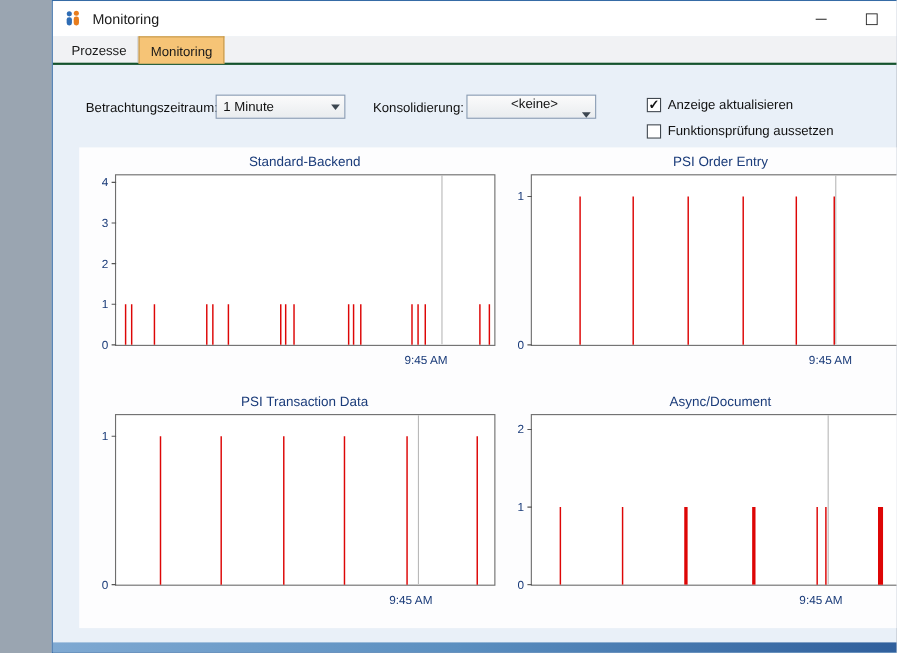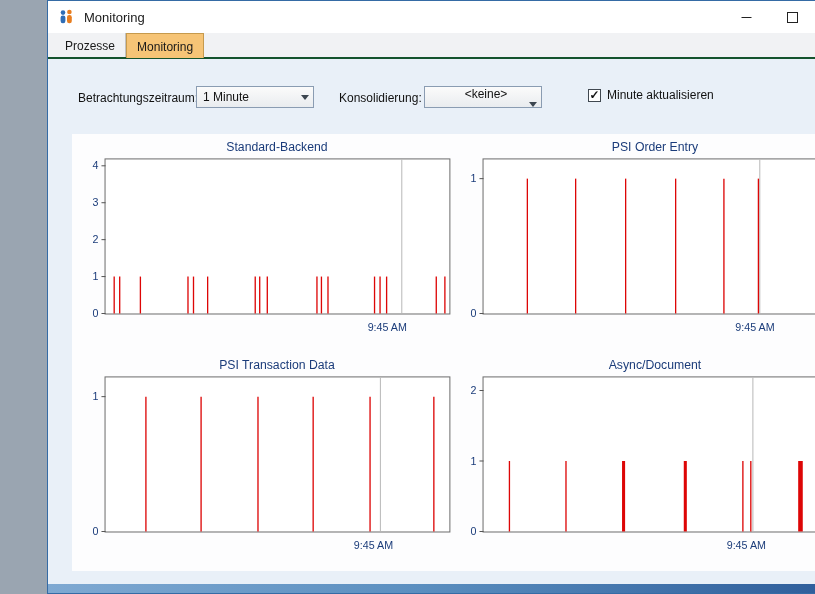--- a/index.html
+++ b/index.html
@@ -82,21 +82,25 @@
   <span class="ctl-label" style="left:291px; top:90px;">Konsolidierung:</span>
   <div class="combo" style="left:376px; top:85px; width:118px;flex-direction:column;">
     <span>&lt;keine&gt;</span>
     <span class="arrow-zone">
         <span class="arrow"></span>
       </span>
   </div>
 
   <div class="checkbox-row" style="left:540px; top:87px;">
     <span class="cb-box">✓</span>
-    <span>Minute aktualisieren</span>
+    <span>Anzeige aktualisieren</span>
+  </div>
+  <div class="checkbox-row" style="left:540px; top:111px;">
+    <span class="cb-box"></span>
+    <span>Funktionsprüfung aussetzen</span>
   </div>
 
   <div class="charts-panel">
     <div class="chart-card">
       <svg viewBox="0 0 370 210" preserveAspectRatio="xMidYMin meet">
           <text x="195" y="13" text-anchor="middle" fill="#1b3c7a" font-size="12">Standard-Backend</text>
           <rect x="26.5" y="20.5" width="338" height="152" fill="#ffffff" stroke="#6e6e6e" stroke-width="1"></rect>
           <line x1="317.356" y1="21" x2="317.356" y2="171.5" stroke="#b9b9b9" stroke-width="1"></line>
           <line x1="23" y1="172" x2="27" y2="172" stroke="#555555" stroke-width="1"></line>
           <text x="20" y="175.5" text-anchor="end" fill="#1b3c7a" font-size="10.5">0</text>

